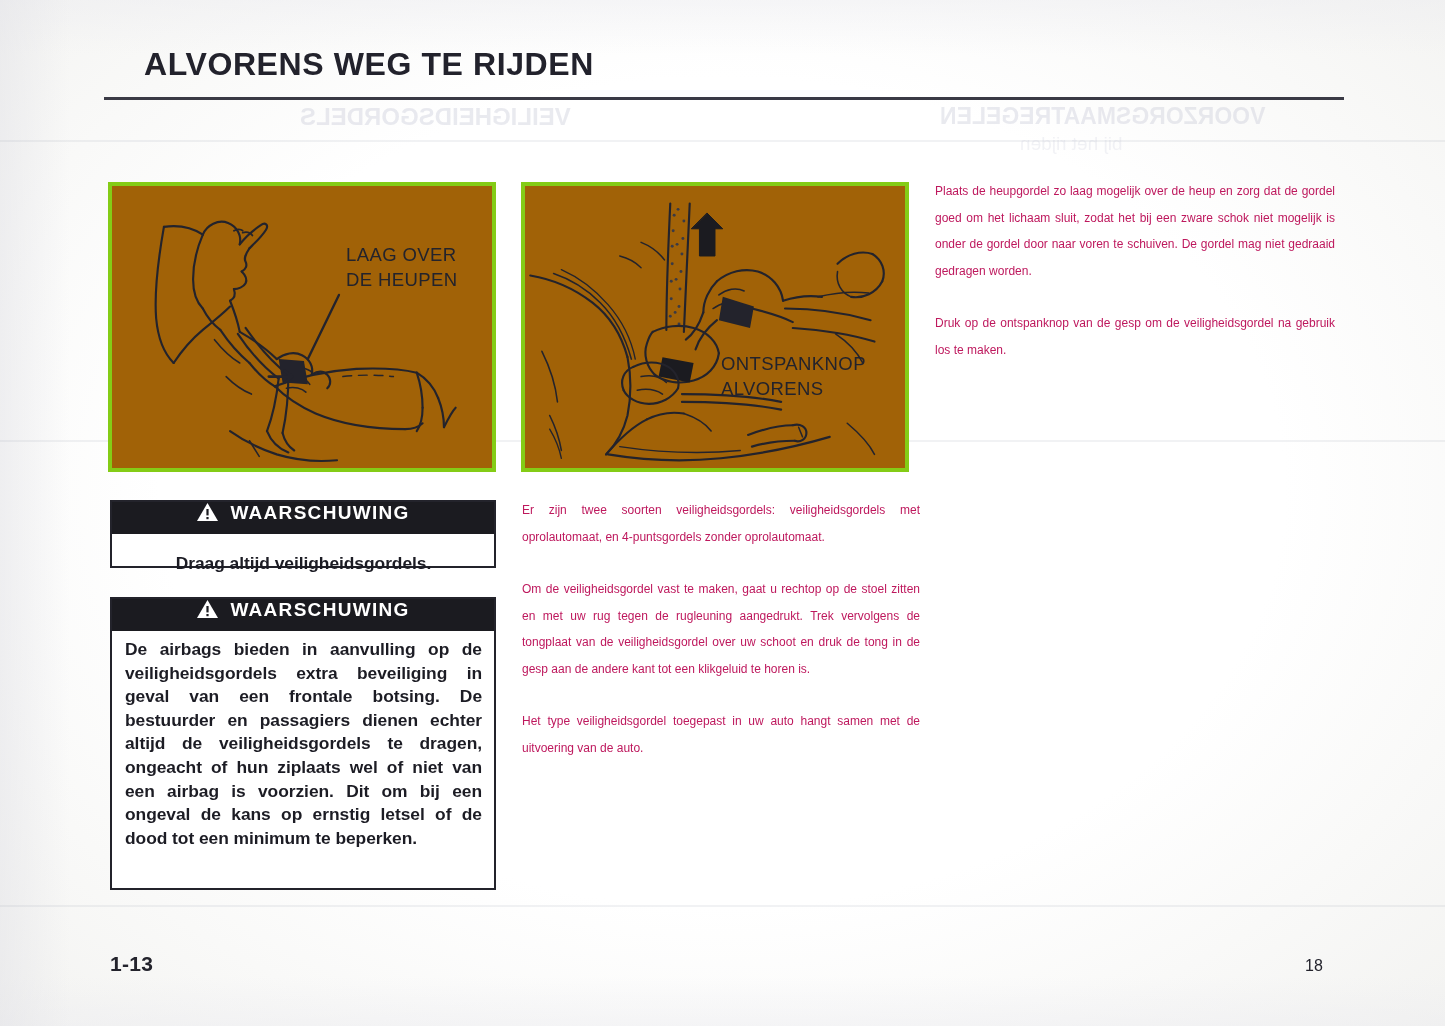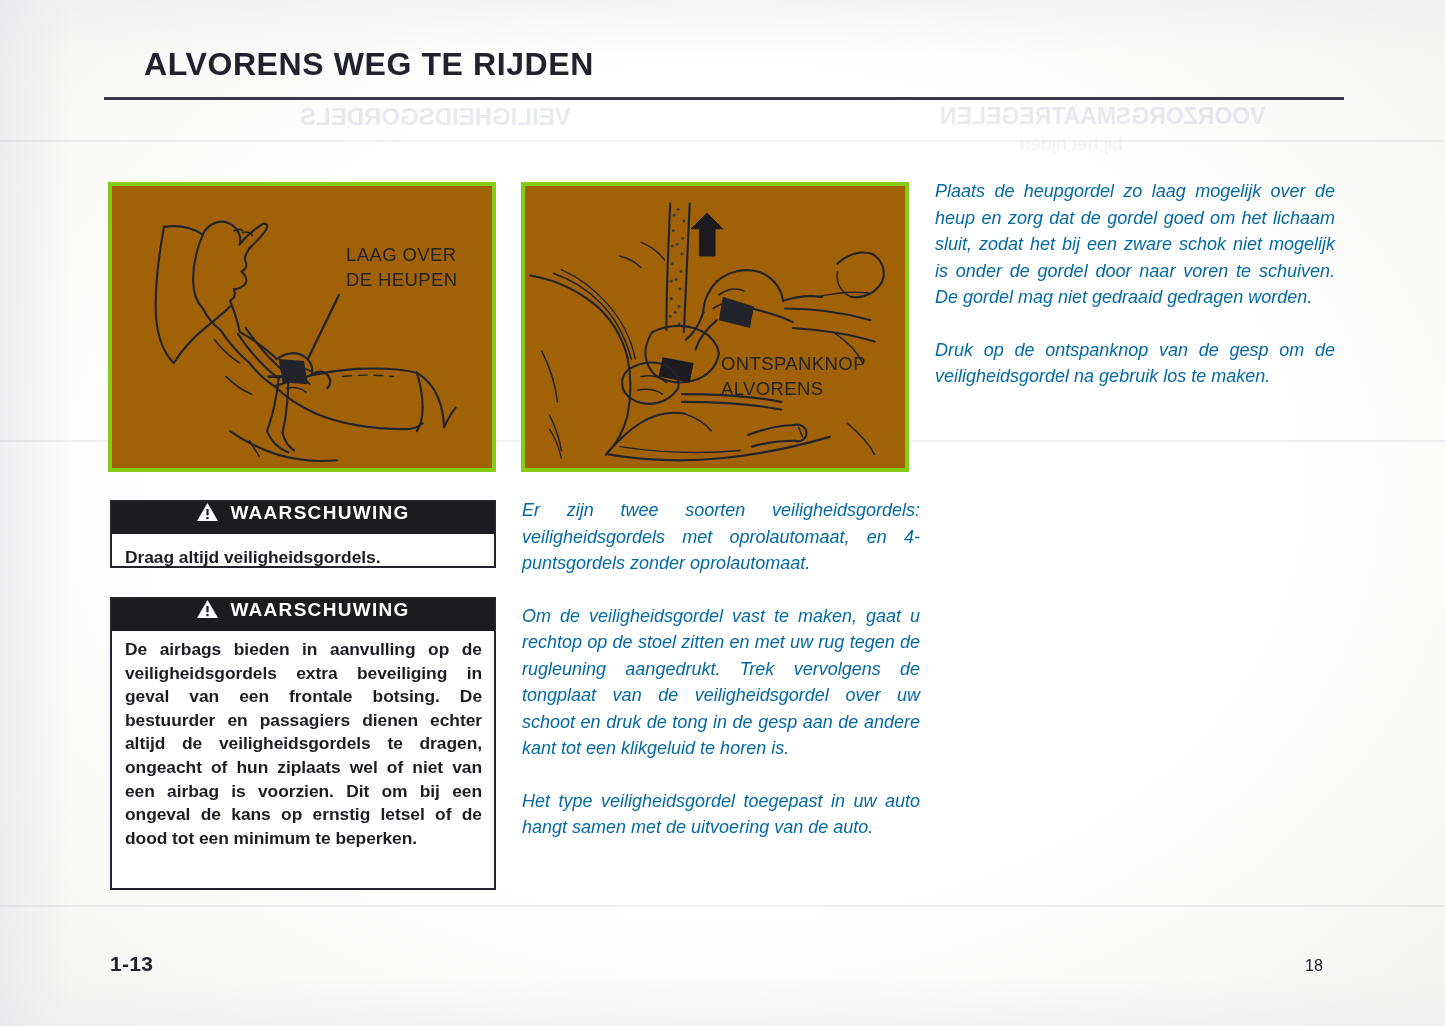--- a/index.html
+++ b/index.html
@@ -125,31 +125,30 @@
   .warning-body {
     padding: 7px 12px 8px 13px;
     font-size: 17.4px;
     line-height: 23.6px;
     font-weight: bold;
     color: #1c1c24;
     text-align: justify;
     text-justify: inter-word;
     letter-spacing: -0.05px;
   }
-  .warning-body.single { text-align: left; padding-top: 12px; }
+  .warning-body.single { text-align: center; padding-top: 18px; }
 
   
   .col {
     position: absolute;
-    font-size: 18px;
+    font-size: 12px;
     line-height: 26.5px;
-    color: #0369a1;
+    color: #be185d;
     text-align: justify;
     text-justify: inter-word;
-    font-style: italic;
   }
   #column-middle { left: 522px; top: 497px; width: 398px; }
   #column-right  { left: 935px; top: 178px; width: 400px; }
   .col p { margin: 0 0 26px 0; }
   .col p:last-child { margin-bottom: 0; }
 
   
   .folio {
     position: absolute;
     color: #23232c;

